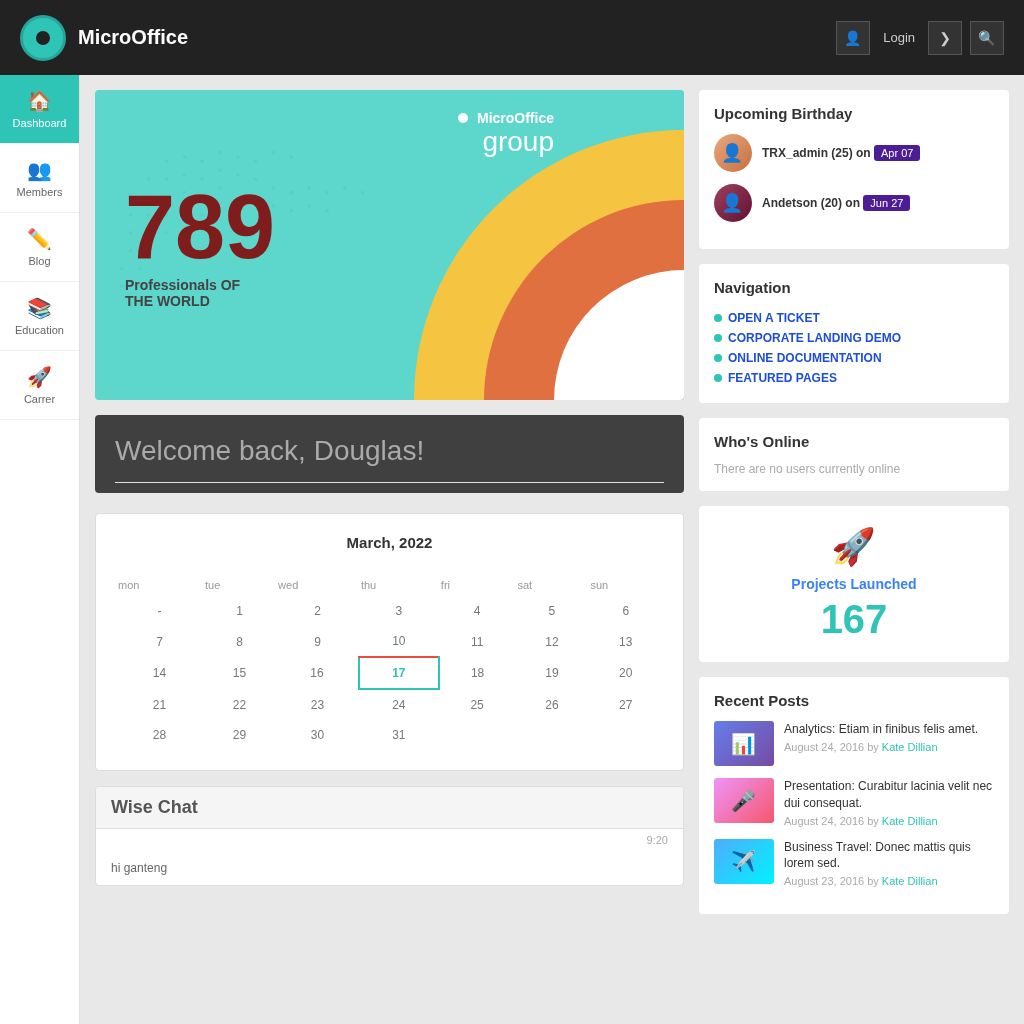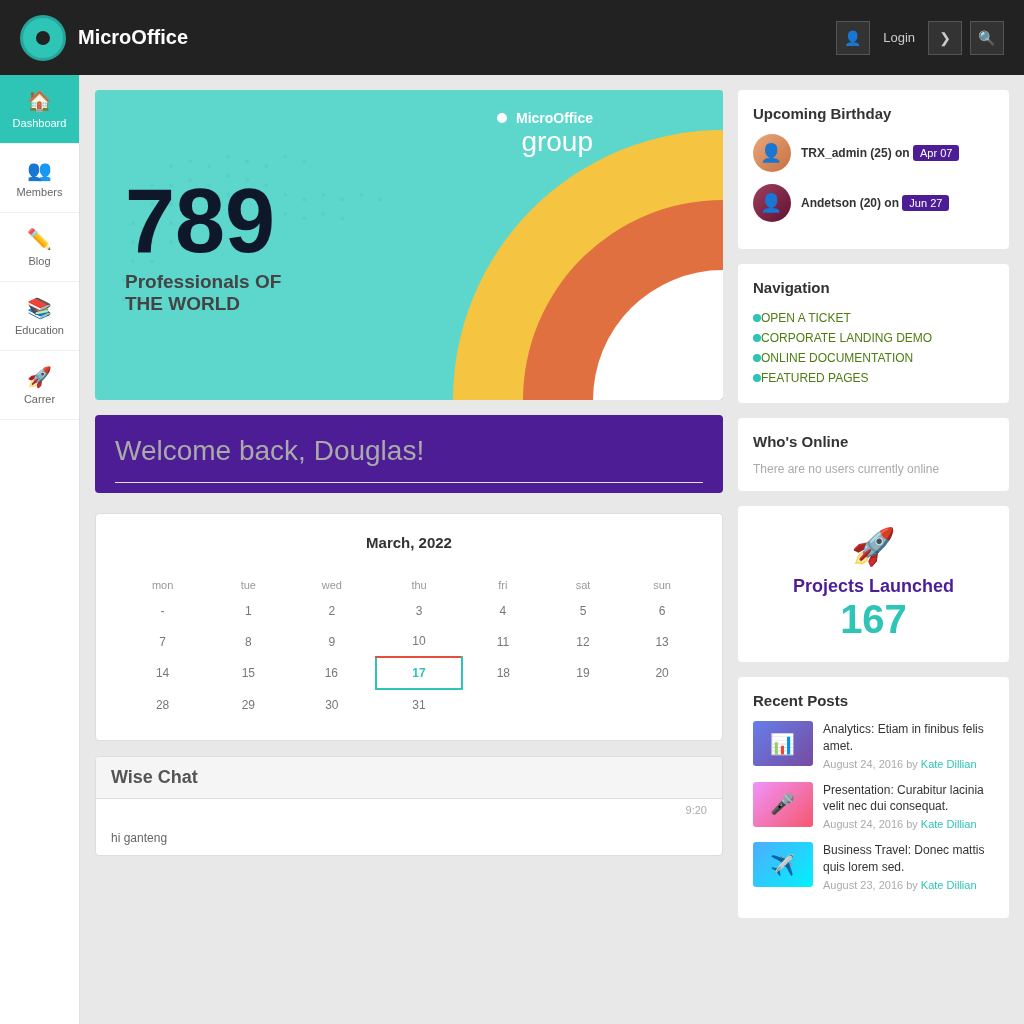--- a/index.html
+++ b/index.html
@@ -127,25 +127,25 @@
       opacity: 0.15;
     }
     .hero-number {
       position: relative;
       z-index: 2;
       padding: 30px 30px;
     }
     .hero-number .big-num {
       font-size: 90px;
       font-weight: 900;
-      color: #0f172a;
+      color: #7f1d1d;
       line-height: 1;
     }
     .hero-number .sub-text {
-      font-size: 19px;
+      font-size: 14px;
       color: #444;
       font-weight: bold;
       margin-top: 5px;
     }
     .hero-logo {
       position: absolute;
       top: 20px;
       right: 130px;
       z-index: 2;
       text-align: right;
@@ -165,21 +165,21 @@
     .hero-arcs {
       position: absolute;
       right: 0;
       bottom: 0;
       width: 330px;
       height: 330px;
     }
 
     
     .welcome-section {
-      background: #4c1d95;
+      background: #404040;
       padding: 20px 20px 10px;
       border-radius: 4px;
     }
     .welcome-title {
       font-size: 28px;
       font-weight: 300;
       color: #aaa;
     }
     .welcome-divider {
       border: none;
@@ -199,21 +199,21 @@
       text-align: center;
       font-size: 15px;
       font-weight: bold;
       margin-bottom: 23px;
     }
     .calendar-grid {
       width: 100%;
       border-collapse: collapse;
     }
     .calendar-grid th {
-      text-align: center;
+      text-align: left;
       font-size: 11px;
       color: #999;
       font-weight: normal;
       padding: 5px 2px;
       text-transform: lowercase;
     }
     .calendar-grid td {
       text-align: center;
       font-size: 12px;
       color: #777;
@@ -247,21 +247,21 @@
     }
     .chat-time {
       text-align: right;
       color: #aaa;
       font-size: 11px;
       padding: 5px 15px;
     }
 
     
     .right-col {
-      width: 271px;
+      width: 310px;
       display: flex;
       flex-direction: column;
       gap: 15px;
     }
 
     
     .widget {
       background: #fff;
       border-radius: 4px;
       padding: 15px;
@@ -296,25 +296,27 @@
       color: #fff;
       font-size: 11px;
       padding: 2px 7px;
       border-radius: 3px;
     }
 
     
     .nav-link {
       display: flex;
       align-items: center;
+      gap: 6px;
       padding: 3px 0;
       font-size: 12px;
-      color: #4d7c0f;
+      color: #1d4ed8;
       text-decoration: none;
       cursor: pointer;
+      font-weight: bold;
     }
     .nav-dot {
       width: 8px; height: 8px;
       border-radius: 50%;
       background: #2ec4b6;
       flex-shrink: 0;
     }
 
     
     .online-text {
@@ -328,23 +330,24 @@
       border-radius: 4px;
       padding: 20px;
       text-align: center;
     }
     .rocket-icon {
       font-size: 36px;
       color: #f5a623;
       margin-bottom: 8px;
     }
     .projects-label {
-      font-size: 18px;
-      font-weight: bold;
-      color: #4c1d95;
+      font-size: 14px;
+      font-weight: bold;
+      color: #3b82f6;
+      margin-bottom: 5px;
     }
     .projects-count {
       font-size: 40px;
       font-weight: bold;
       color: #2ec4b6;
     }
 
     
     .post-item {
       display: flex;
@@ -533,20 +536,29 @@
               <tr>
                 <td>14</td>
                 <td>15</td>
                 <td>16</td>
                 <td class="cal-today" style="border-top: 2px solid rgb(231, 76, 60);">17</td>
                 <td>18</td>
                 <td>19</td>
                 <td>20</td>
               </tr>
               <tr>
+                <td>21</td>
+                <td>22</td>
+                <td>23</td>
+                <td>24</td>
+                <td>25</td>
+                <td>26</td>
+                <td>27</td>
+              </tr>
+              <tr>
                 <td>28</td>
                 <td>29</td>
                 <td>30</td>
                 <td>31</td>
                 <td></td>
                 <td></td>
                 <td></td>
               </tr>
             </tbody>
         </table>

